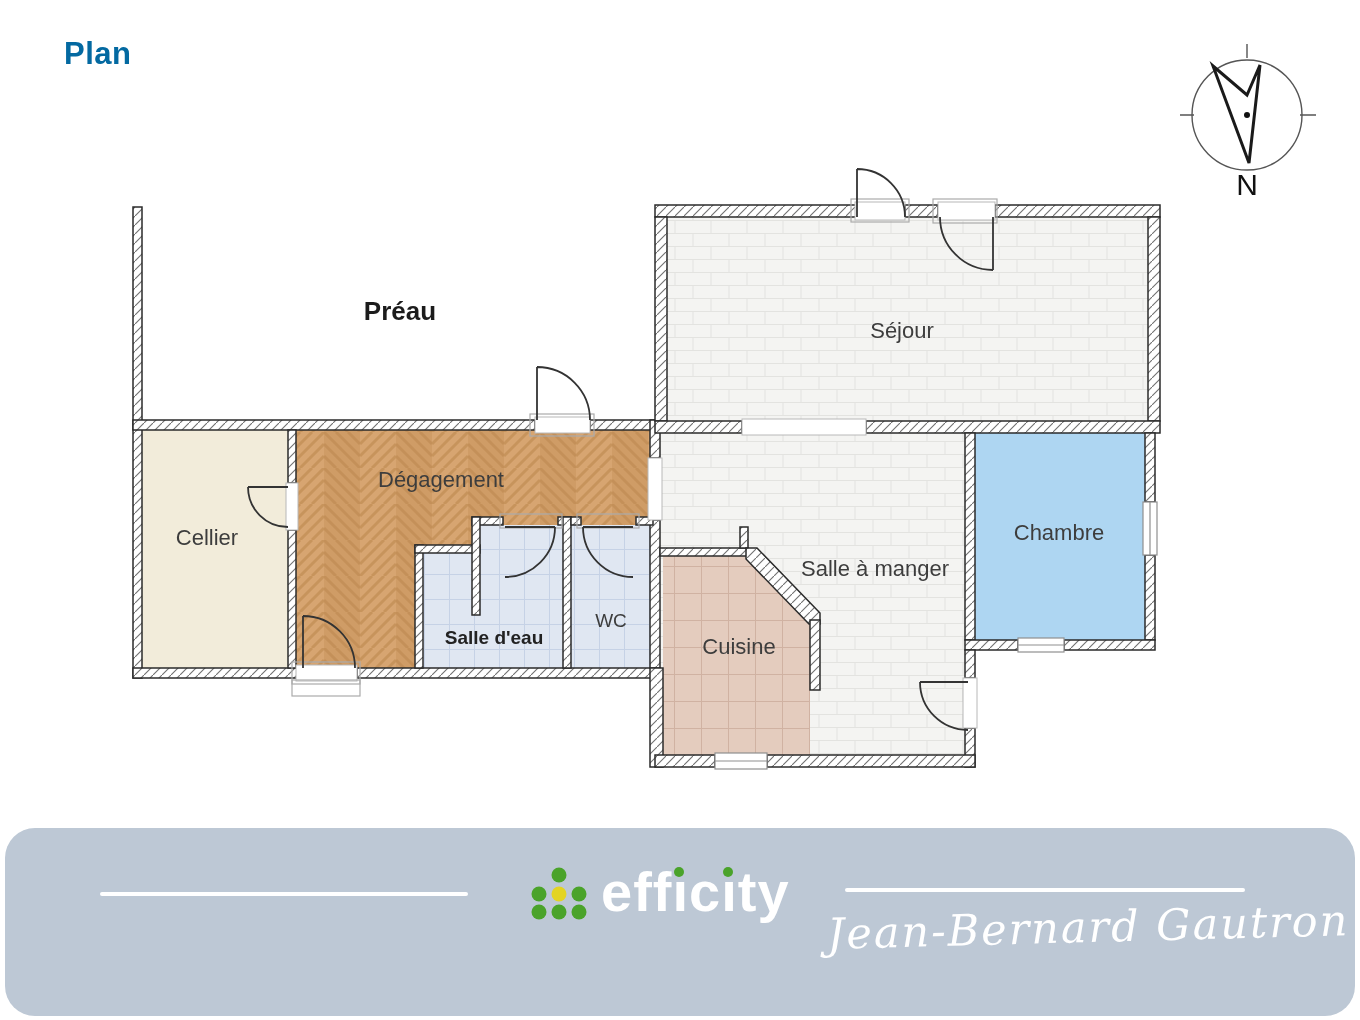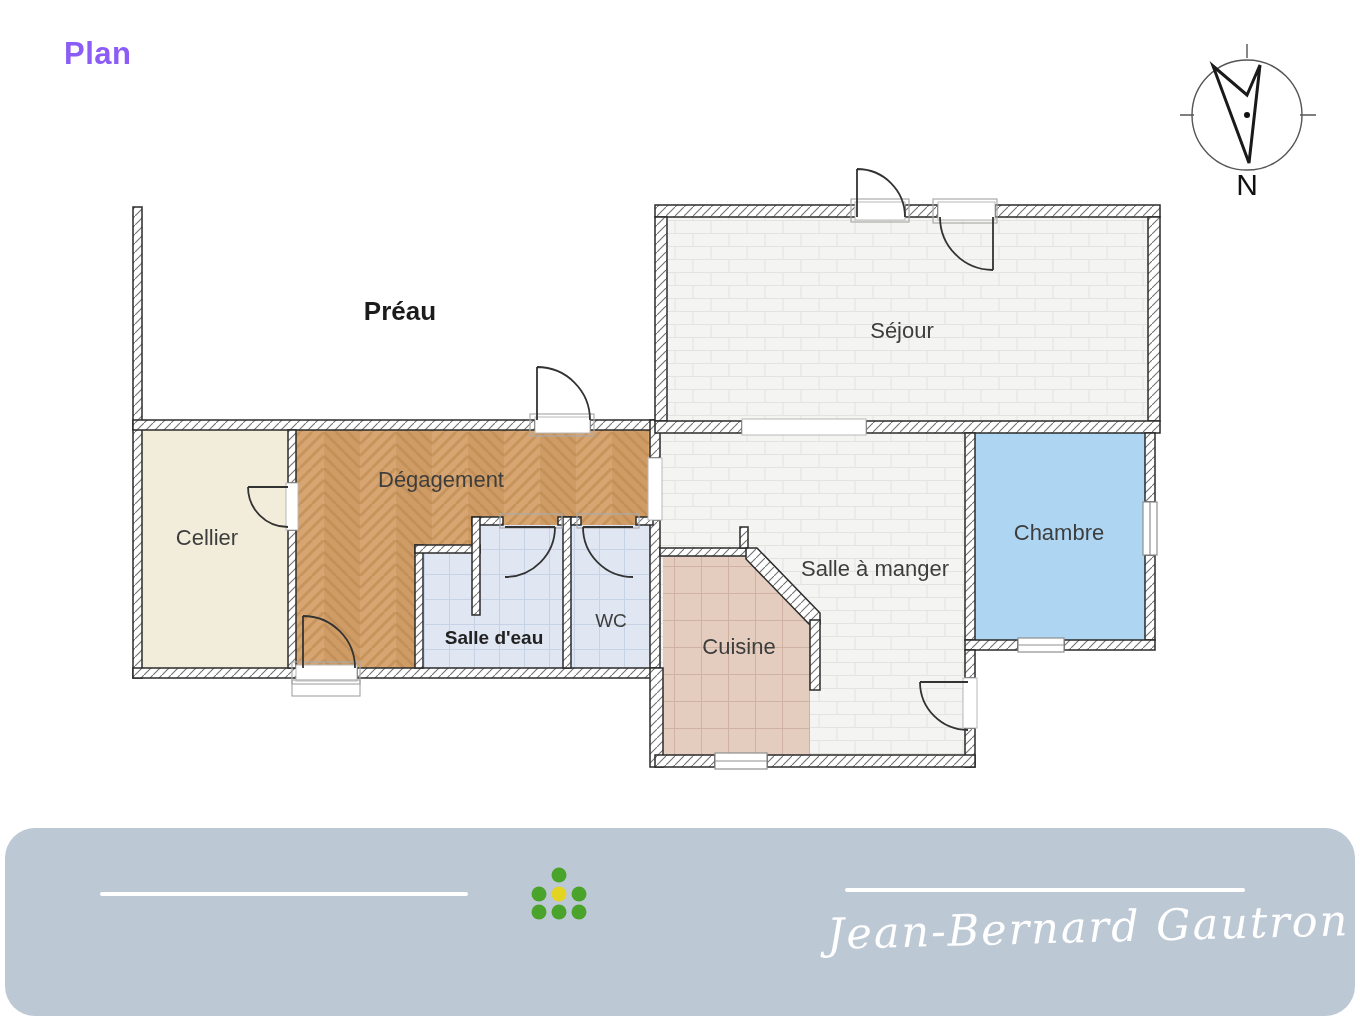--- a/index.html
+++ b/index.html
@@ -2,21 +2,21 @@
 <html><head>
 <meta charset="utf-8">
 <style>
   html,body{margin:0;padding:0;}
   body{
     width:1360px;height:1020px;position:relative;overflow:hidden;
     background:#ffffff;font-family:"Liberation Sans",sans-serif;
   }
   .page-title{
     position:absolute;left:64px;top:36px;margin:0;
-    font-size:31px;font-weight:bold;color:#8b5cf6;letter-spacing:.5px;
+    font-size:31px;font-weight:bold;color:#0369a1;letter-spacing:.5px;
   }
   .plan-svg{position:absolute;left:0;top:0;}
   .compass-svg{position:absolute;left:1180px;top:40px;}
 
   .room-label{font-family:"Liberation Sans",sans-serif;fill:#3d3d3d;font-size:22px;text-anchor:middle;}
   .room-label.bold{font-weight:bold;fill:#222;}
   .room-label.small{font-size:19px;}
   .preau-label{font-family:"Liberation Sans",sans-serif;font-weight:bold;fill:#1c1c1c;font-size:26px;text-anchor:middle;}
   .compass-n{font-family:"Liberation Sans",sans-serif;font-size:30px;fill:#111;text-anchor:middle;}
 
@@ -199,16 +199,17 @@
   <div class="logo">
     <svg class="logo-dots" width="64" height="54" viewBox="0 0 64 54">
       <circle cx="32" cy="9" r="7.5" fill="#4aa32a"></circle>
       <circle cx="12" cy="28" r="7.5" fill="#4aa32a"></circle>
       <circle cx="32" cy="28" r="7.5" fill="#e3d422"></circle>
       <circle cx="52" cy="28" r="7.5" fill="#4aa32a"></circle>
       <circle cx="12" cy="46" r="7.5" fill="#4aa32a"></circle>
       <circle cx="32" cy="46" r="7.5" fill="#4aa32a"></circle>
       <circle cx="52" cy="46" r="7.5" fill="#4aa32a"></circle>
     </svg>
+    <div class="brand"><span>eff</span><span class="bi">ı</span><span>c</span><span class="bi">ı</span><span>ty</span></div>
   </div>
 
   <div class="signature">Jean-Bernard Gautron</div>
 </div>
 
 </body></html>

